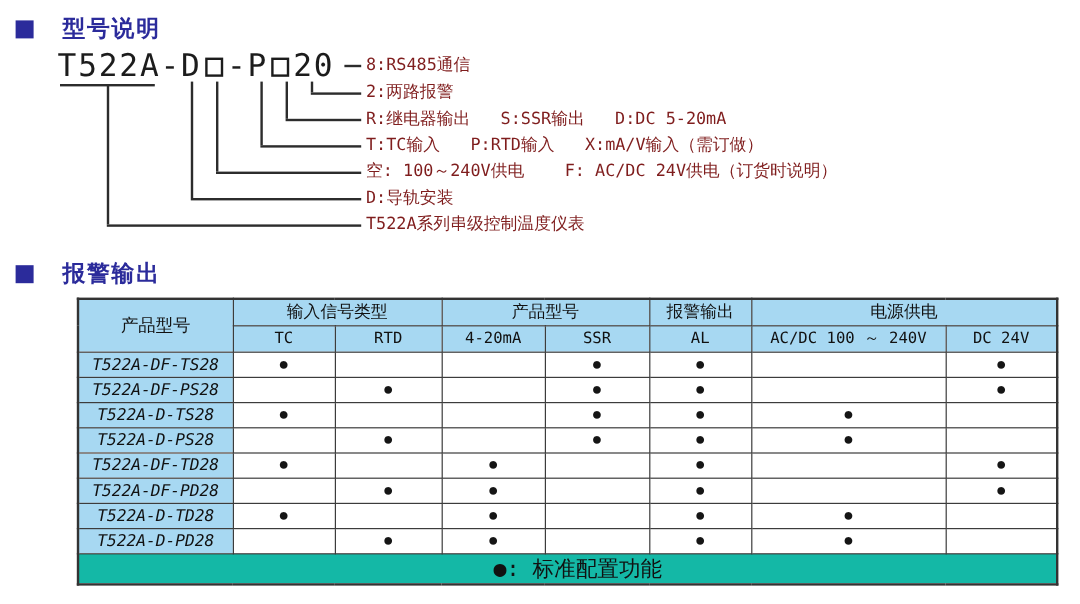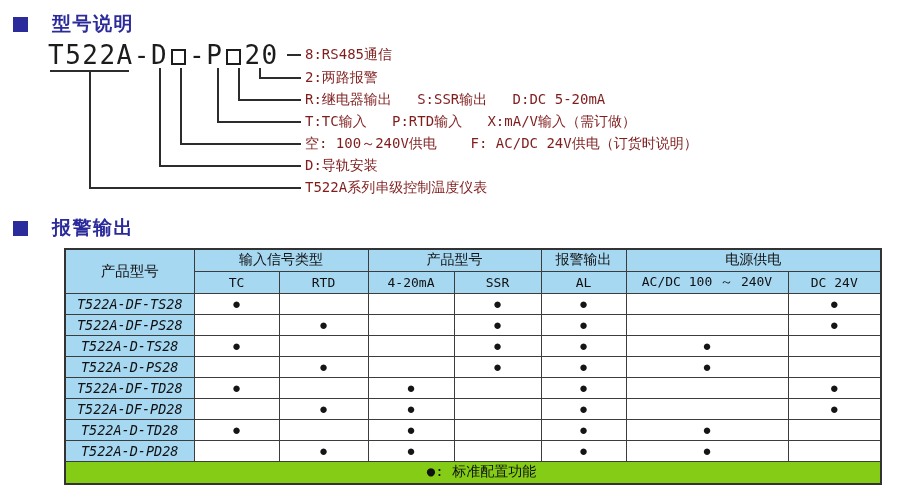--- a/index.html
+++ b/index.html
@@ -27,22 +27,22 @@
   
   table.types { position:absolute; left:64px; top:248px; width:816px; border-collapse:collapse;
                 table-layout:fixed; color:#111; border:2px solid #333; }
   table.types td { border:1px solid #3c3c3c; text-align:center; padding:0; overflow:hidden; white-space:pre; }
   .blue { background:#a7d8f2; }
   .grp  { height:22px; font-size:14px; }
   .sub  { height:22px; font-size:13px; font-family:"DejaVu Sans Mono", monospace; }
   .prod { font-size:14.5px; }
   .mcell { font-family:"DejaVu Sans Mono", monospace; font-size:13.5px; height:21px;font-style:italic; }
   .dcell { font-size:15px; line-height:1; height:21px; color:#151515; }
-  .foot  { text-align:center; padding-left:17px !important; height:23px; font-size:14px;
-           font-family:"DejaVu Sans Mono", monospace; background:#84cc16; }
+  .foot  { text-align:center; padding-left:17px !important; height:23px; font-size:18px;
+           font-family:"DejaVu Sans Mono", monospace; background:#14b8a6; }
 </style>
 </head>
 <body>
 
 <div class="page">
 
   <div class="section-header" style="top:11px;">
     <span class="sq"></span>
     <span class="section-title">型号说明</span>
   </div>

